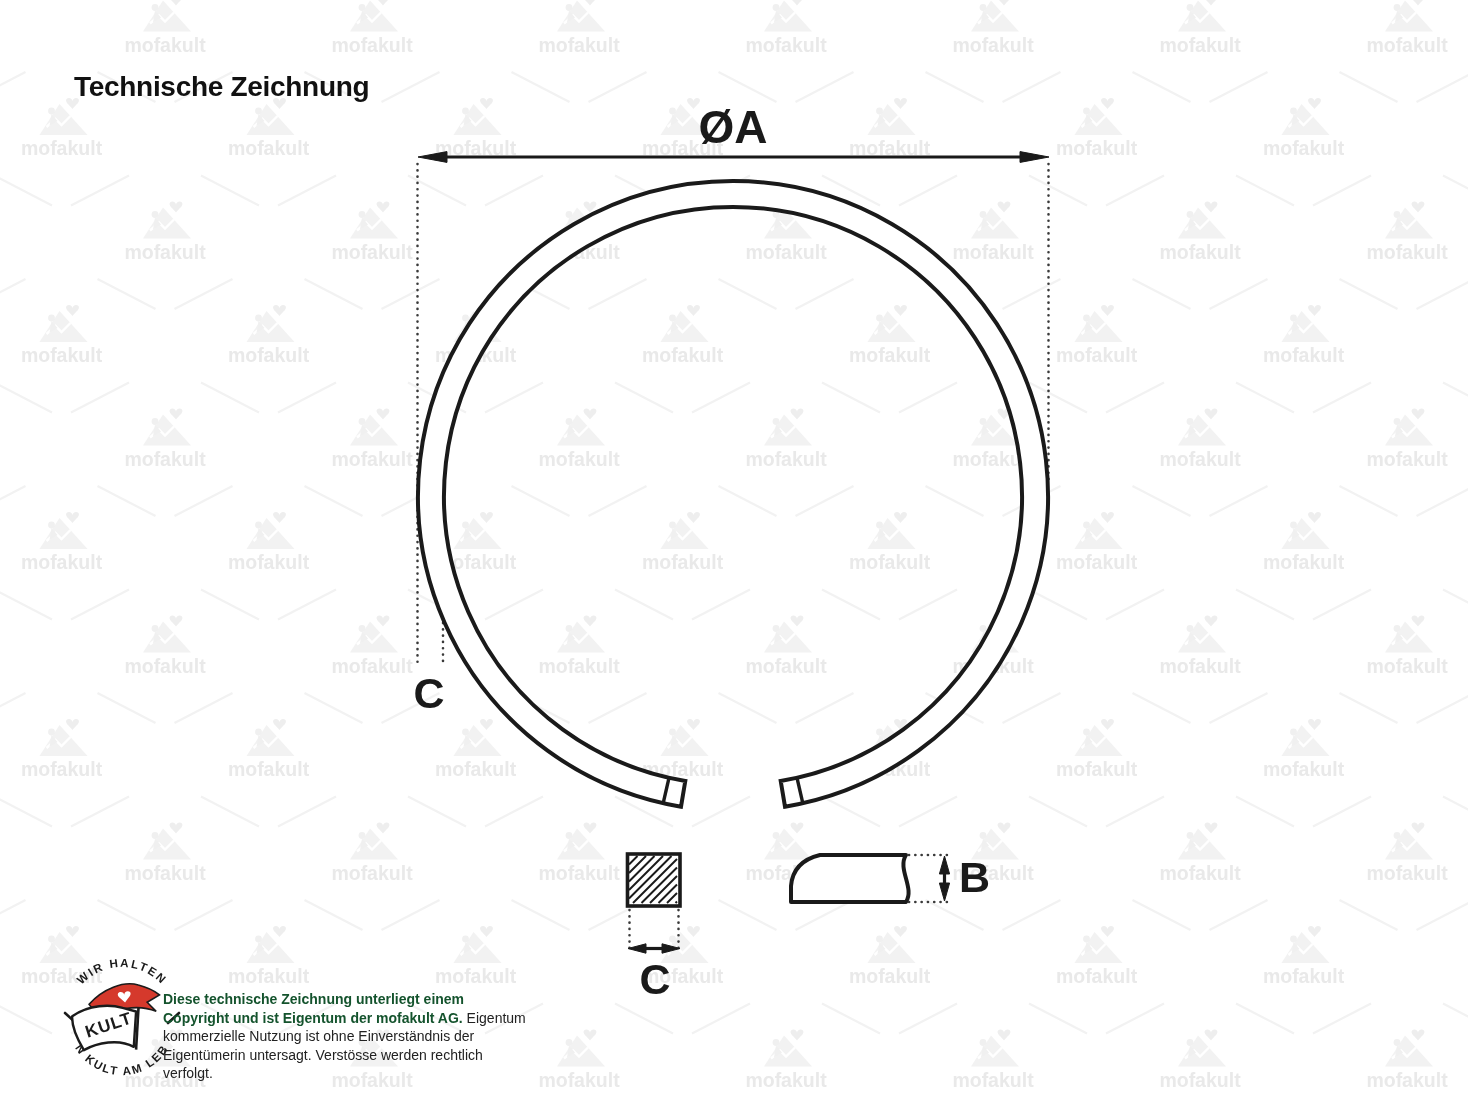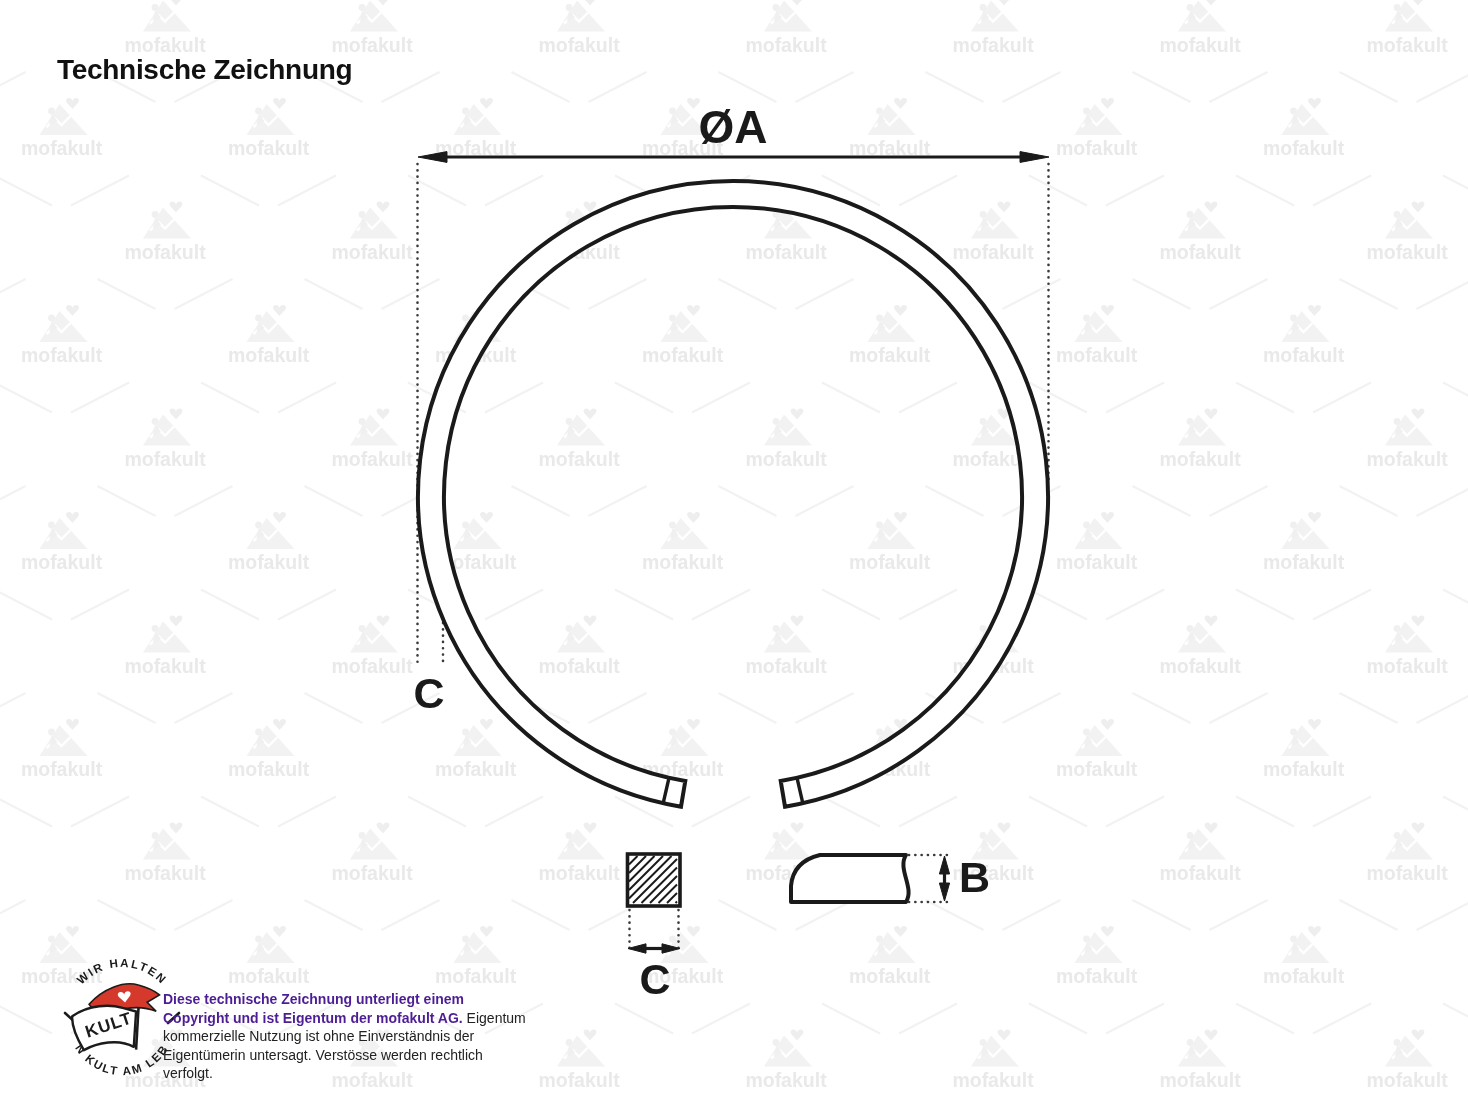--- a/index.html
+++ b/index.html
@@ -1,28 +1,28 @@
 <!DOCTYPE html>
 <html><head>
 <meta charset="utf-8">
 <style>
   html,body{margin:0;padding:0;background:#fff;}
   body{width:1468px;height:1101px;position:relative;overflow:hidden;
        font-family:"Liberation Sans", sans-serif;color:#1a1a1a;}
   .layer{position:absolute;left:0;top:0;width:1468px;height:1101px;}
-  #page-title{position:absolute;left:57px;top:54px;margin:0;
+  #page-title{position:absolute;left:57px;top:54px;margin:17px;
       font-size:28px;font-weight:800;letter-spacing:-0.3px;color:#111;z-index:5;}
   svg text{font-family:"Liberation Sans", sans-serif;}
   .dim-label{font-size:43px;font-weight:700;fill:#1a1a1a;}
   .dim-label-big{font-size:46px;font-weight:700;fill:#1a1a1a;}
   .wm-text{font-size:19.5px;font-weight:700;fill:#e9e9e9;}
   #logo-badge{position:absolute;left:56px;top:955px;width:132px;height:132px;z-index:7;}
   #copyright{position:absolute;left:163px;top:976px;width:368px;z-index:7;
       font-size:14px;line-height:18.6px;color:#222;}
-  #copyright strong{font-weight:700;color:#4c1d95;}
+  #copyright strong{font-weight:700;color:#14532d;}
   .arc-text{font-size:11.6px;font-weight:700;letter-spacing:1.9px;fill:#1b1b1b;}
   .kult-text{font-size:17px;font-weight:800;letter-spacing:1px;fill:#1b1b1b;}
 </style>
 </head>
 <body>
 
 <svg id="watermark-layer" class="layer" viewBox="0 0 1468 1101" aria-hidden="true">
   <defs>
     <g id="wm-icon">
       <path d="M-24 18 L-4 -13 L24 18 Z" fill="#f2f2f2"></path>

